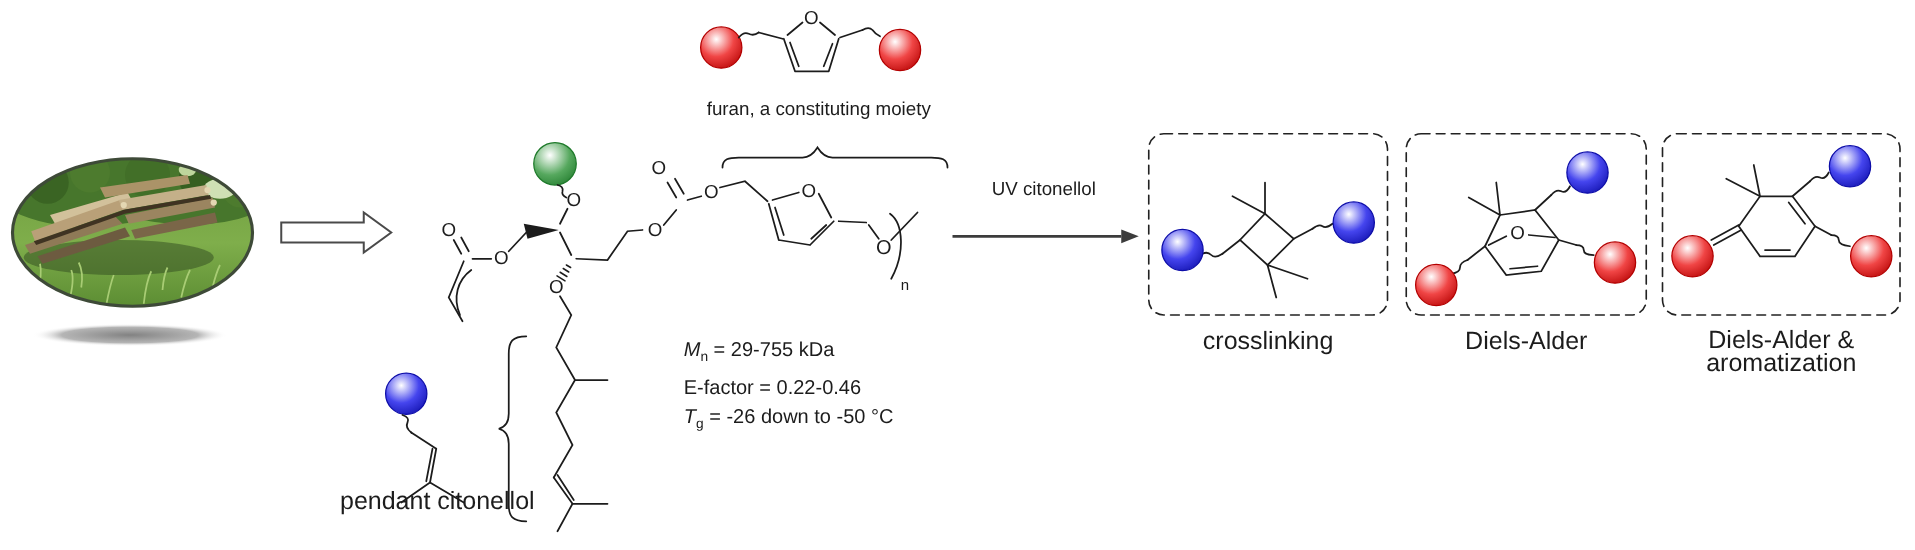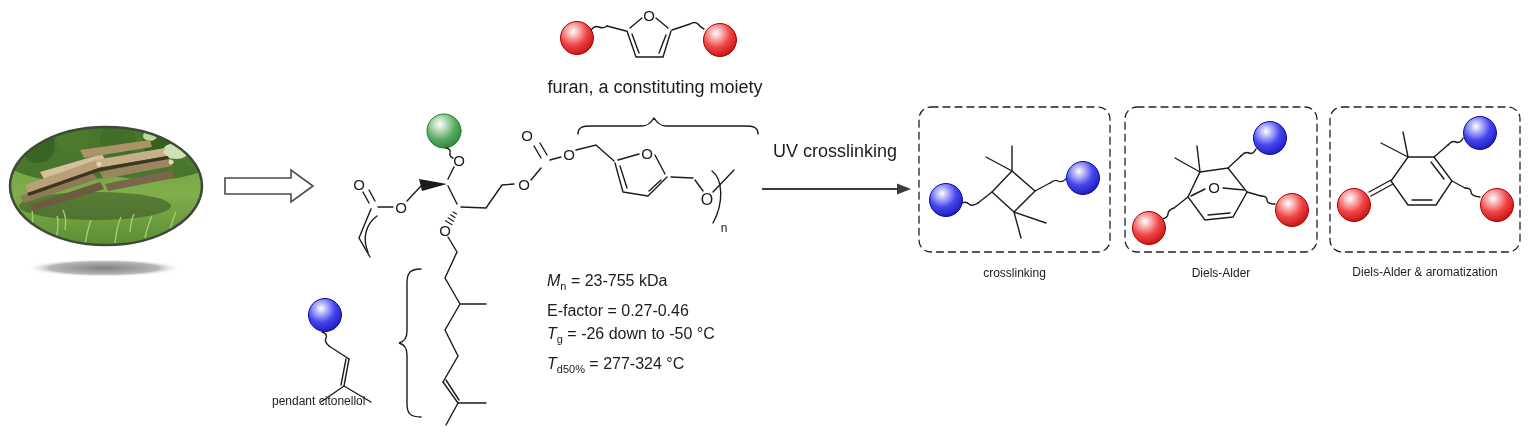--- a/index.html
+++ b/index.html
@@ -1,21 +1,21 @@
 <!DOCTYPE html>
 <html><head>
 <meta charset="utf-8">
 <style>
   html,body{margin:0;padding:0;background:#ffffff;}
   .stage{position:relative;width:1532px;height:440px;background:#ffffff;
          font-family:"Liberation Sans", sans-serif;overflow:hidden;}
   .t{position:absolute;color:#1c1c1c;}
   .c{text-align:center;}
-  .f15{font-size:18px;line-height:17px;}
-  .f16{font-size:12px;line-height:19px;}
+  .f15{font-size:15px;line-height:17px;}
+  .f16{font-size:20px;line-height:19px;}
   .props{position:absolute;left:547px;top:269px;color:#1c1c1c;font-size:16px;line-height:23.5px;}
   .props sub{font-size:11px;}
   svg{position:absolute;left:0;top:0;}
   svg text{font-family:"Liberation Sans", sans-serif;}
 </style>
 </head>
 <body>
 
 <div class="stage">
 
@@ -201,28 +201,27 @@
     <path d="M1465,188 q6,0 6,4 q0,4 9,5"></path>
     <circle cx="1480" cy="133" r="16.5" fill="url(#gBlue)" stroke-width="1" stroke="#0d0da8"></circle>
     <circle cx="1354" cy="205" r="16.5" fill="url(#gRed)" stroke-width="1" stroke="#b30000"></circle>
     <circle cx="1497" cy="205" r="16.5" fill="url(#gRed)" stroke-width="1" stroke="#b30000"></circle>
   </g>
 </svg>
 
 <div class="t c f15" style="left:540px;top:79px;width:230px;">furan, a constituting moiety</div>
 
 <div class="t c f15" style="left:751px;top:143px;width:168px;">
-  <div>UV crosslinking</div>
+  <div>UV citonellol</div>
 </div>
 
 <div class="props">
-  <div><i>M</i><sub>n</sub><span> = 23-755 kDa</span></div>
-  <div>E-factor = 0.27-0.46</div>
+  <div><i>M</i><sub>n</sub><span> = 29-755 kDa</span></div>
+  <div>E-factor = 0.22-0.46</div>
   <div><i>T</i><sub>g</sub><span> = -26 down to -50 °C</span></div>
-  <div><i>T</i><sub>d50%</sub><span> = 277-324 °C</span></div>
 </div>
 
 <div class="t f16" style="left:272px;top:392px;">pendant citonellol</div>
 
 <div class="t c f16" style="left:924px;top:264px;width:181px;">crosslinking</div>
 <div class="t c f16" style="left:1322px;top:263px;width:206px;">Diels-Alder &amp; aromatization</div>
 <div class="t c f16" style="left:1127px;top:264px;width:188px;">Diels-Alder</div>
 
 </div>
 

